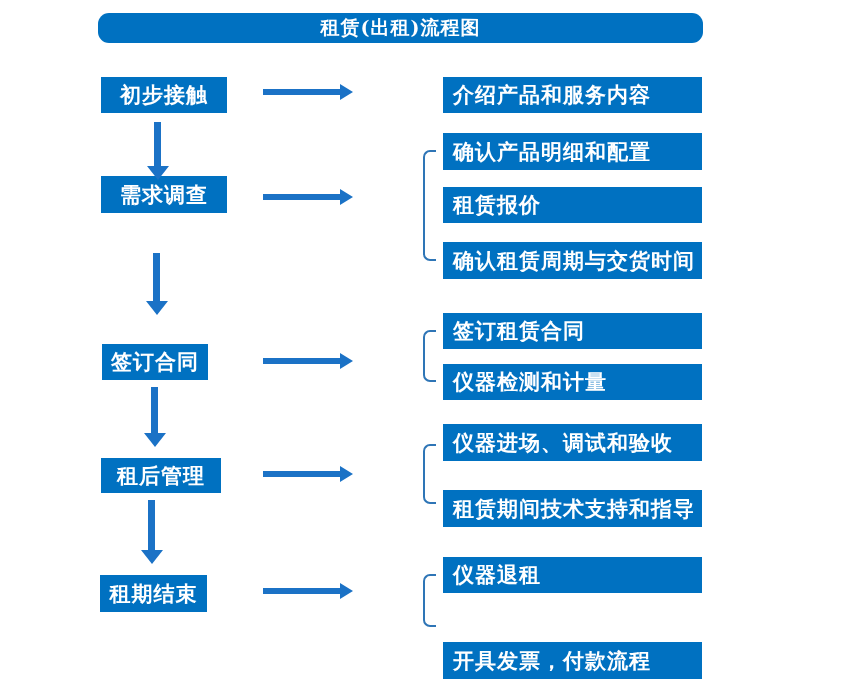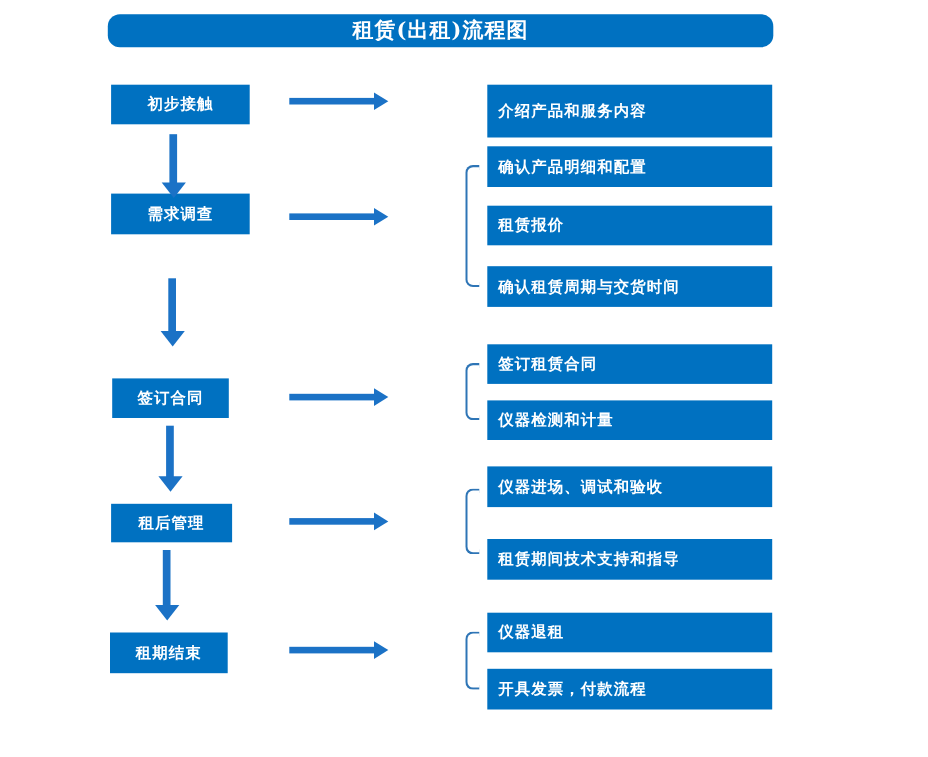--- a/index.html
+++ b/index.html
@@ -21,21 +21,21 @@
     position:absolute;left:98px;top:13px;width:605px;height:30px;
     background:var(--box-blue);
     color:var(--text-white);
     font-size:19px;font-weight:bold;letter-spacing:1px;
     display:flex;align-items:center;justify-content:center;border-radius:11px;
   }
   .box{
     position:absolute;
     background:var(--box-blue);
     color:var(--text-white);
-    font-size:14px;font-weight:bold;letter-spacing:1px;
+    font-size:21px;font-weight:bold;letter-spacing:1px;
     display:flex;align-items:center;
     box-sizing:border-box;
     white-space:nowrap;
   }
   .step-box{justify-content:center;}
   .detail-box{left:443px;width:259px;height:37px;padding-left:10px;}
   
   .h-arrow{position:absolute;width:90px;height:16px;}
   .h-shaft{position:absolute;left:0;top:5px;width:77px;height:6px;background:var(--arrow-blue);}
   .h-head{position:absolute;right:0;top:0;width:0;height:0;
@@ -59,37 +59,37 @@
 </head>
 <body>
 
 <div class="canvas">
 
   <div class="title-bar">租赁(出租)流程图</div>
 
   <div class="box step-box" style="left:101px;top:77px;width:126px;height:36px;">初步接触</div>
   <div class="box step-box" style="left:101px;top:176px;width:126px;height:37px;">需求调查</div>
   <div class="box step-box" style="left:102px;top:344px;width:106px;height:36px;">签订合同</div>
-  <div class="box step-box" style="left:101px;top:458px;width:110px;height:35px;">租后管理</div>
+  <div class="box step-box" style="left:101px;top:458px;width:120px;height:35px;">租后管理</div>
   <div class="box step-box" style="left:100px;top:575px;width:107px;height:37px;">租期结束</div>
 
-  <div class="box detail-box" style="top:77px;height:48px;">介绍产品和服务内容</div>
+  <div class="box detail-box" style="top:77px;height:36px;">介绍产品和服务内容</div>
 
   <div class="box detail-box" style="top:133px;">确认产品明细和配置</div>
   <div class="box detail-box" style="top:187px;height:36px;">租赁报价</div>
   <div class="box detail-box" style="top:242px;">确认租赁周期与交货时间</div>
 
   <div class="box detail-box" style="top:313px;height:36px;">签订租赁合同</div>
   <div class="box detail-box" style="top:364px;height:36px;">仪器检测和计量</div>
 
   <div class="box detail-box" style="top:424px;">仪器进场、调试和验收</div>
   <div class="box detail-box" style="top:490px;">租赁期间技术支持和指导</div>
 
   <div class="box detail-box" style="top:557px;height:36px;text-align:center;">仪器退租</div>
-  <div class="box detail-box" style="top:608px;">开具发票，付款流程</div>
+  <div class="box detail-box" style="top:642px;">开具发票，付款流程</div>
 
   <div class="h-arrow" style="left:263px;top:84px;">
     <div class="h-shaft"></div>
     <div class="h-head"></div>
   </div>
   <div class="h-arrow" style="left:263px;top:189px;">
     <div class="h-shaft"></div>
     <div class="h-head"></div>
   </div>
   <div class="h-arrow" style="left:263px;top:353px;">

